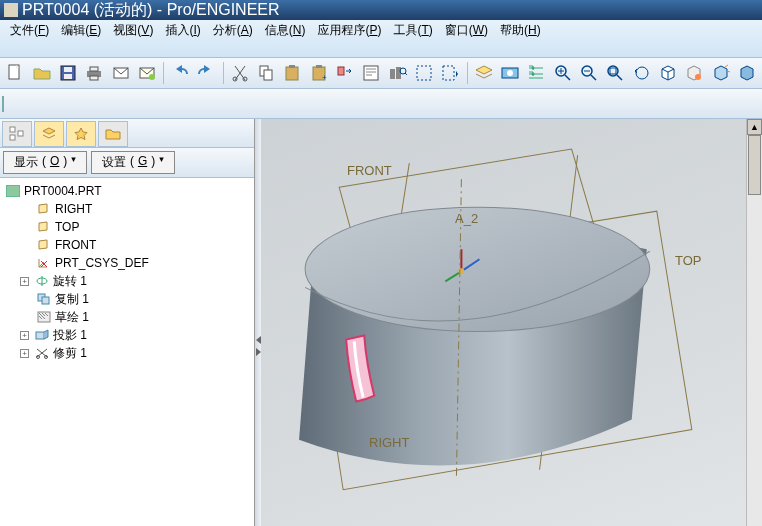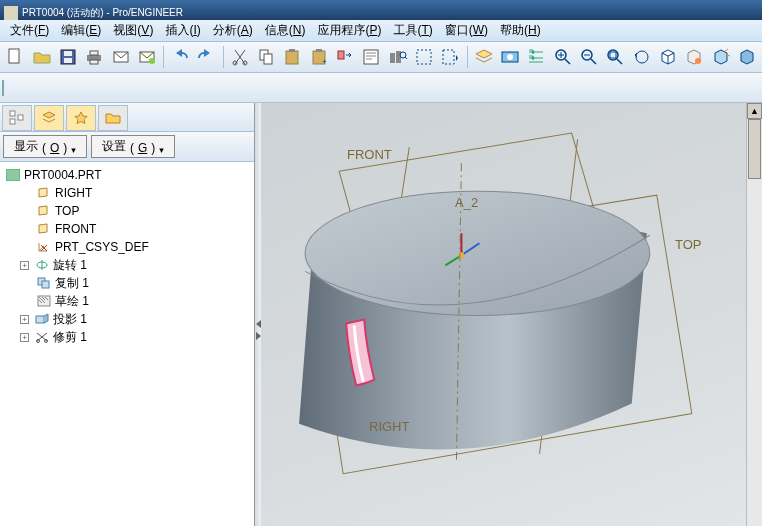--- a/index.html
+++ b/index.html
@@ -1,33 +1,33 @@
 <!DOCTYPE html>
 <html><head>
 <meta charset="utf-8">
 <style>
 * { box-sizing: border-box; margin: 0; padding: 0; font-family: "Microsoft YaHei", SimSun, Arial, sans-serif; }
 body { width: 762px; height: 526px; overflow: hidden; background: #ece9d8; font-size: 12px; }
-.titlebar { background: linear-gradient(#3b6ea5,#1e3e68); color: #fff; height: 20px; display: flex; align-items: flex-end; padding: 0 4px; font-size: 10px; }
+.titlebar { background: linear-gradient(#3b6ea5,#1e3e68); color: #fff; height: 20px; display: flex; align-items: center; padding: 0 4px; font-size: 16px; }
 .titlebar .icon { width: 14px; height: 14px; background: #dcd6c0; margin-right: 4px; }
-.menubar { background: linear-gradient(#e7f2fa,#d0e4f5); height: 22px; display: flex; padding: 0 4px; border-bottom: 1px solid #a8c0d8; }
+.menubar { background: linear-gradient(#e7f2fa,#d0e4f5); height: 38px; display: flex; padding: 0 4px; border-bottom: 1px solid #a8c0d8; }
 .menubar .menu { padding: 2px 6px; cursor: default; }
 .menubar .menu u { text-decoration: underline; }
 .toolbar { background: linear-gradient(#f5f8fb,#dae6f2); border-bottom: 1px solid #a8c0d8; display: flex; align-items: center; padding: 2px; }
 .toolbar .btn { width: 28px; height: 26px; display: flex; align-items: center; justify-content: center; border: 1px solid transparent; margin: 0 1px; cursor: default;}
 .toolbar .sep { width: 1px; height: 22px; background: #a8c0d8; margin: 0 3px; }
 .toolbar svg { width: 20px; height: 20px; }
 .toolbar2 { background: linear-gradient(#f5f8fb,#dae6f2); border-bottom: 1px solid #a8c0d8; display: flex; align-items: center; padding: 2px; height:30px;}
 .workspace { display: flex; height: 454px; position: relative; }
 .sidebar { width: 255px; background: #fff; border-right: 1px solid #999; display:flex; flex-direction:column;}
 .sidebar-tabs { background: linear-gradient(#f5f8fb,#dae6f2); display:flex; padding:2px 2px 0 2px; border-bottom:1px solid #a8c0d8;}
 .sidebar-tabs .tab{ width:30px; height:26px; border:1px solid #a8c0d8; background:#ffe9a8; margin-right:2px; display:flex;align-items:center;justify-content:center;}
 .sidebar-tabs .tab.inactive{ background:#e8e8e8;}
 .sidebar-toolbar{ background: linear-gradient(#f5f8fb,#dae6f2); padding:3px; display:flex; gap:4px; border-bottom:1px solid #a8c0d8;}
-.sidebar-toolbar .ddbtn{ border:1px solid #888; background:#f4f4f4; padding:2px 10px; display:flex; align-items:flex-end; gap:4px;}
+.sidebar-toolbar .ddbtn{ border:1px solid #888; background:#f4f4f4; padding:2px 10px; display:flex; align-items:flex-start; gap:4px;}
 .sidebar-toolbar .ddbtn::after{ content:"▾"; font-size:9px;}
 .tree { flex:1; background:#fff; padding:4px 2px; overflow:auto;}
 .tree-item{ display:flex; align-items:center; height:18px; padding-left:4px; gap:4px; font-size:12px; color:#000;}
 .tree-item.l1{ padding-left:18px;}
 .tree-item.selected span.lbl{ background:#316ac5; color:#fff; padding:0 2px;}
 .tree-item .exp{ width:9px; height:9px; border:1px solid #888; font-size:8px; line-height:7px; text-align:center; color:#555; margin-right:2px;}
 .tree-icon{ width:14px; height:12px; display:inline-block;}
 .splitter { width:6px; background:linear-gradient(90deg,#d0d8e0,#eef2f6); cursor:col-resize; display:flex; flex-direction:column; justify-content:center; align-items:center; gap:4px;}
 .splitter div{ width:0;height:0;border-top:4px solid transparent;border-bottom:4px solid transparent;border-right:5px solid #666;}
 .splitter div.r{ border-right:none;border-left:5px solid #666;}

